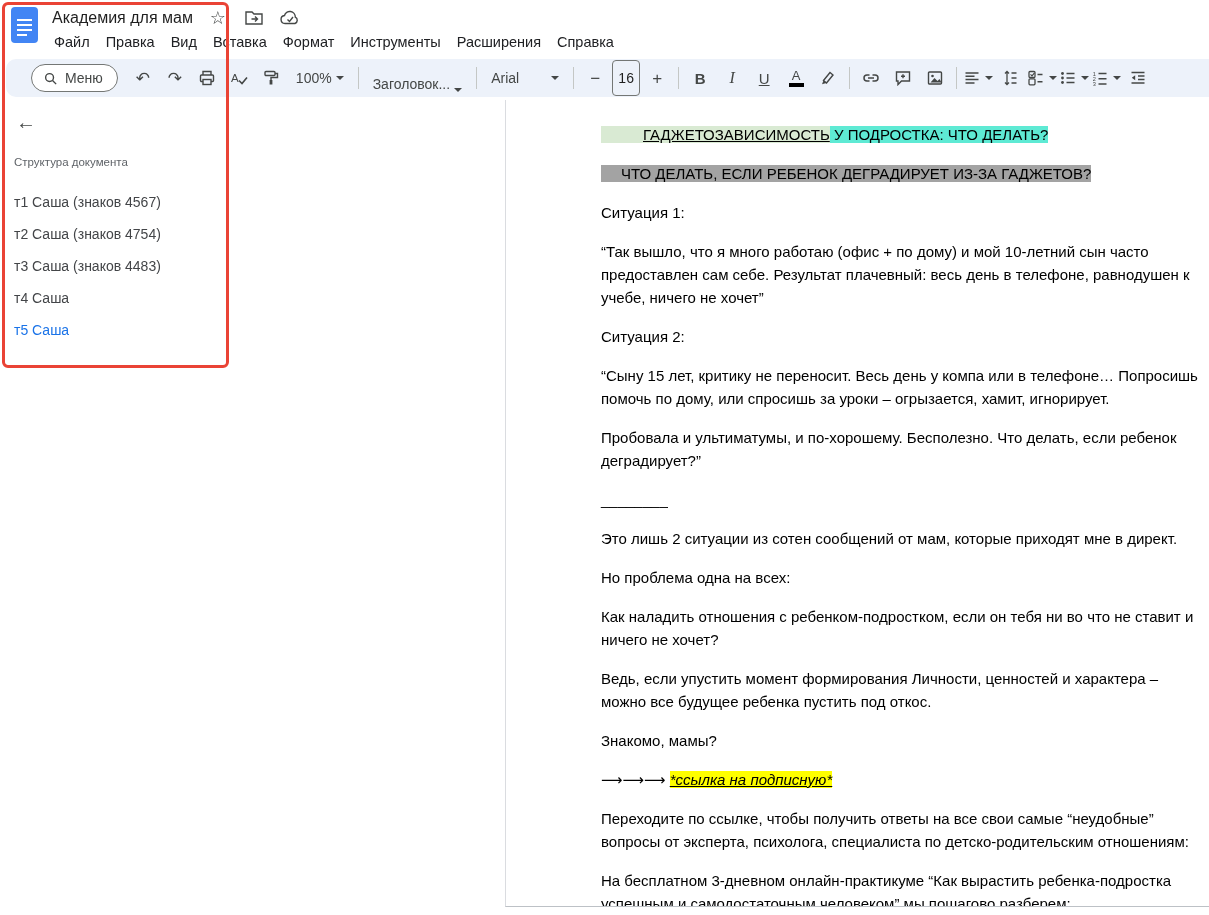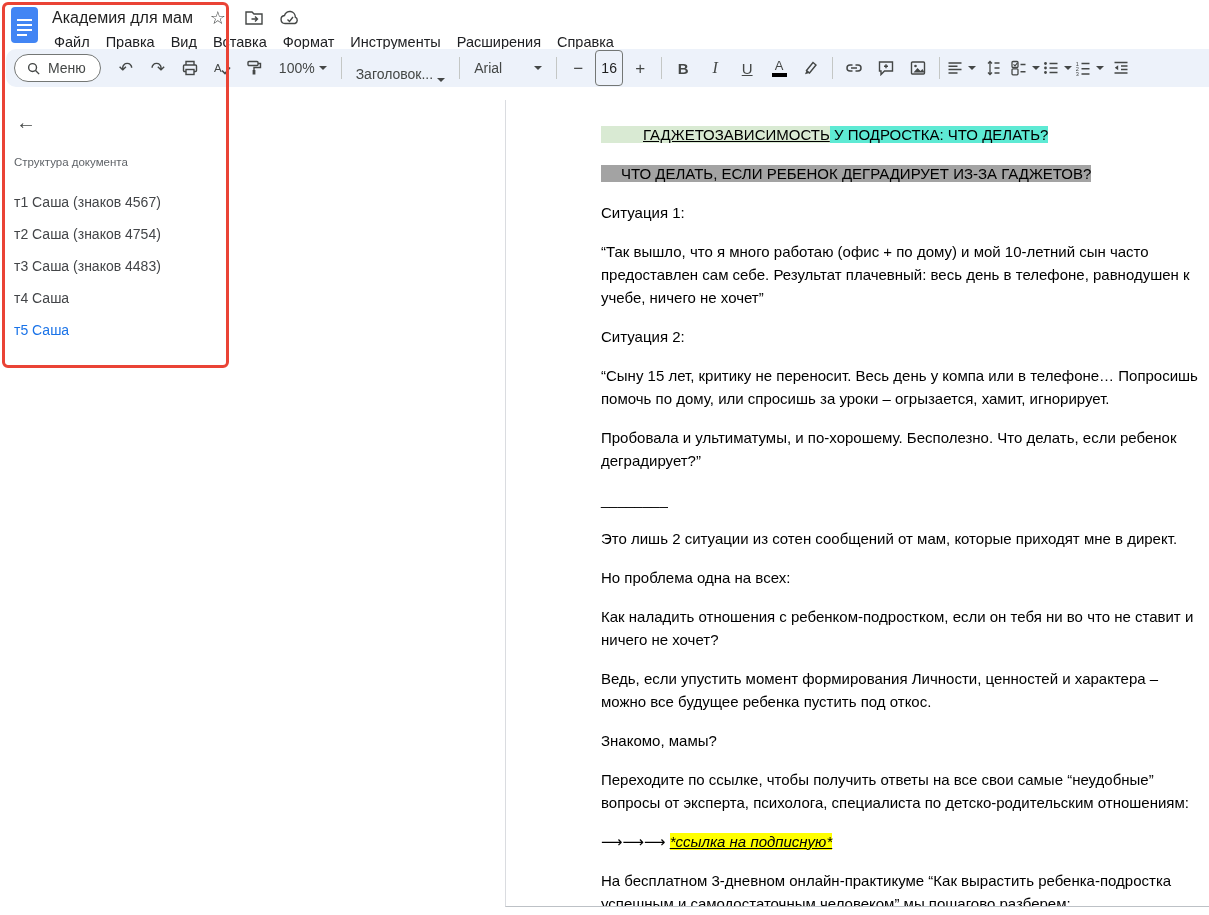--- a/index.html
+++ b/index.html
@@ -19,23 +19,23 @@
   .docs-logo i:nth-child(1){ top:12px; } .docs-logo i:nth-child(2){ top:17px; }
   .docs-logo i:nth-child(3){ top:22px; } .docs-logo i:nth-child(4){ top:27px; width:10px; }
   .title-row { position:absolute; left:52px; top:7px; display:flex; align-items:center; gap:14px; }
   .doc-title { font-size:16px; color:#1f1f1f; white-space:nowrap; }
   .hdr-icon { color:var(--icon); display:flex; align-items:center; justify-content:center; width:22px; height:22px; }
   .hdr-icon.star { font-size:18px; line-height:18px; }
   .menubar { position:absolute; left:46px; top:31px; display:flex; }
   .menu-item { font-size:14.5px; color:#202124; padding:3px 8px; border-radius:6px; white-space:nowrap; }
 
   
-  .toolbar { position:absolute; left:6px; right:0; top:49px; height:38px;
+  .toolbar { position:absolute; left:6px; right:0; top:59px; height:38px;
     background:#edf2fa; border-radius:10px 0 0 10px;
-    display:flex; align-items:center; gap:2px; padding-left:8px; overflow:hidden; }
+    display:flex; align-items:center; gap:2px; padding-left:25px; overflow:hidden; }
   .menu-pill { display:flex; align-items:center; gap:7px; height:28px; padding:0 14px 0 11px;
     background:#fff; border:1px solid #747775; border-radius:100px;
     font-size:14px; color:var(--icon); margin-right:8px; }
   .tb-btn { min-width:30px; height:28px; border-radius:4px; display:flex; align-items:center;
     justify-content:center; gap:4px; color:var(--icon); font-size:14px; white-space:nowrap; }
   .tb-btn .glyph { font-size:17px; line-height:17px; }
   .dd { width:0; height:0; border-left:4px solid transparent; border-right:4px solid transparent;
     border-top:4.5px solid var(--icon); display:inline-block; }
   .sep { width:1px; height:22px; background:#c4c7c5; margin:0 4px; flex:none; }
   .size-box { width:28px; height:36px; border:1px solid #747775; border-radius:4px;
@@ -315,19 +315,19 @@
       <div class="para"><span>“Так вышло, что я много работаю (офис + по дому) и мой 10-летний сын часто предоставлен сам себе. Результат плачевный: весь день в телефоне, равнодушен к учебе, ничего не хочет”</span></div>
       <div class="para"><span>Ситуация 2:</span></div>
       <div class="para"><span>“Сыну 15 лет, критику не переносит. Весь день у компа или в телефоне… Попросишь помочь по дому, или спросишь за уроки – огрызается, хамит, игнорирует.</span></div>
       <div class="para"><span>Пробовала и ультиматумы, и по-хорошему. Бесполезно. Что делать, если ребенок деградирует?”</span></div>
       <div class="para"><span>________</span></div>
       <div class="para"><span>Это лишь 2 ситуации из сотен сообщений от мам, которые приходят мне в директ.</span></div>
       <div class="para"><span>Но проблема одна на всех:</span></div>
       <div class="para"><span>Как наладить отношения с ребенком-подростком, если он тебя ни во что не ставит и ничего не хочет?</span></div>
       <div class="para"><span>Ведь, если упустить момент формирования Личности, ценностей и характера – можно все будущее ребенка пустить под откос.</span></div>
       <div class="para"><span>Знакомо, мамы?</span></div>
+      <div class="para"><span>⟶⟶⟶ </span><span style="text-decoration: underline; font-style: italic; background-color: rgb(255, 255, 0);">*ссылка на подписную*</span></div>
       <div class="para"><span>Переходите по ссылке, чтобы получить ответы на все свои самые “неудобные” вопросы от эксперта, психолога, специалиста по детско-родительским отношениям:</span></div>
-      <div class="para"><span>⟶⟶⟶ </span><span style="text-decoration: underline; font-style: italic; background-color: rgb(255, 255, 0);">*ссылка на подписную*</span></div>
       <div class="para"><span>На бесплатном 3-дневном онлайн-практикуме “Как вырастить ребенка-подростка успешным и самодостаточным человеком” мы пошагово разберем:</span></div>
     </div>
 </main>
 
 <div class="annotation-box"></div>
 
 </body></html>

